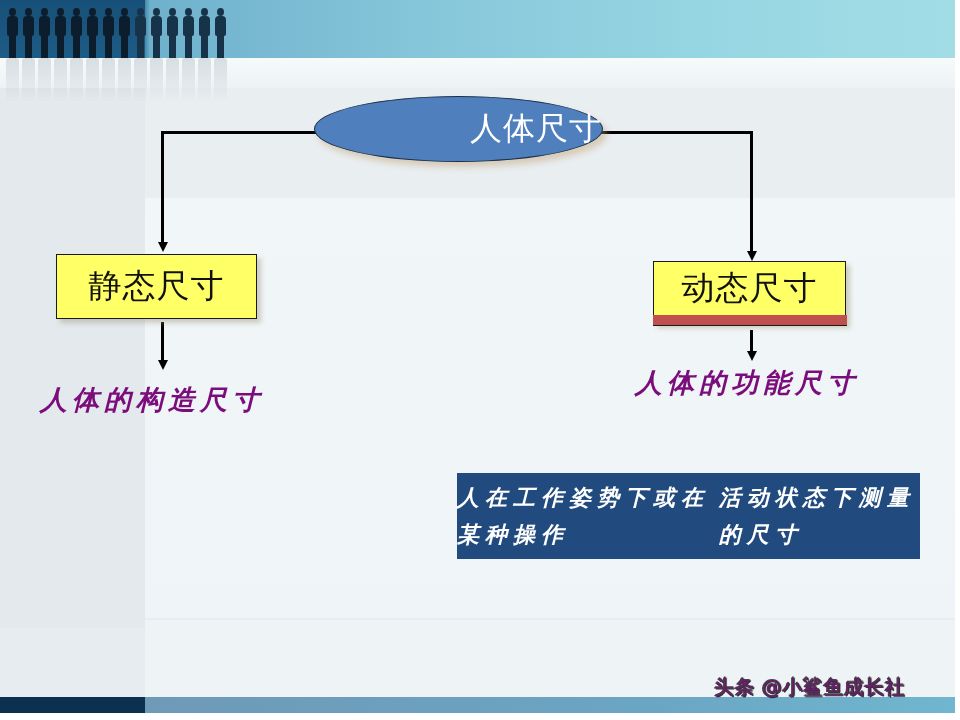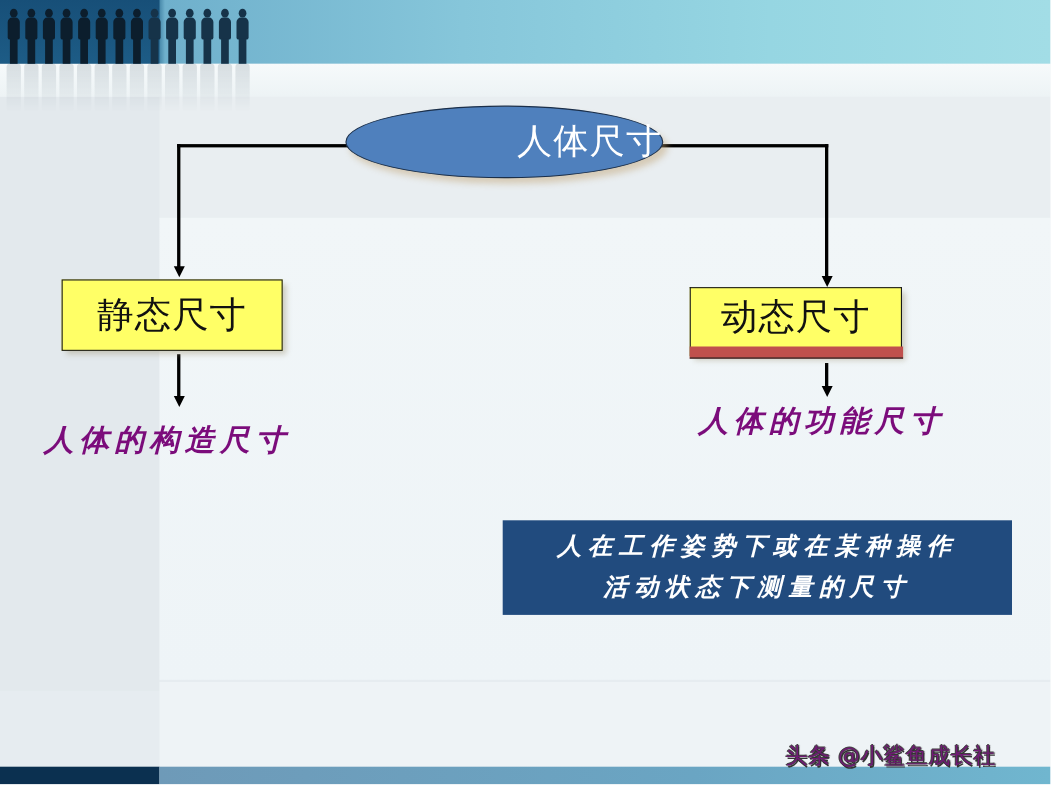--- a/index.html
+++ b/index.html
@@ -79,38 +79,38 @@
       border-left: 5px solid transparent; border-right: 5px solid transparent; border-top: 10px solid #000;
     }
 
     .box {
       position: absolute; background: #ffff66; border: 1.5px solid #1a1a1a;
       box-shadow: 4px 4px 5px rgba(160,150,120,0.45);
       display: flex; align-items: center; justify-content: center;
     }
     .box-label { font-family: Liberation Sans, sans-serif; font-size: 33px; color: #111; letter-spacing: 1px; }
     .box-static { left: 56px; top: 254px; width: 199px; height: 63px; }
-    .box-dynamic { left: 627px; top: 261px; width: 191px; height: 62px; border-bottom: none; }
+    .box-dynamic { left: 653px; top: 261px; width: 191px; height: 62px; border-bottom: none; }
     .box-dynamic .red-strip {
       position: absolute; left: -1.5px; right: -1.5px; bottom: -1.5px; height: 10px;
       background: #c0504d; border-bottom: 1.5px solid #1a1a1a;
     }
     .box-dynamic .box-label { margin-bottom: 10px; }
 
     .sub-label {
       position: absolute; color: #7b0c7b; font-family: "DejaVu Serif", serif;
       font-size: 27px; font-weight: bold; font-style: italic; letter-spacing: 5px;
     }
     .sub-static { left: 40px; top: 382px; }
     .sub-dynamic { left: 635px; top: 365px; }
 
     .desc {
       position: absolute; left: 457px; top: 473px; width: 463px; height: 86px;
       background: #214b7e;
-      display: flex; flex-direction: column; align-items: center; justify-content: center;
+      display: flex; flex-direction: row; align-items: center; justify-content: center;
     }
     .desc-line {
       color: #ffffff; font-family: "DejaVu Serif", serif; font-weight: bold; font-style: italic;
       font-size: 22px; letter-spacing: 6px; line-height: 37px;
     }
 
     .watermark {
       position: absolute; left: 714px; top: 674px; color: #701a75;
       font-size: 20px; font-family: "DejaVu Sans", sans-serif;
       text-shadow: 1px 1px 0 #333, -1px 0 0 #444, 0 -1px 0 #444, 1px 0 1px #222;

